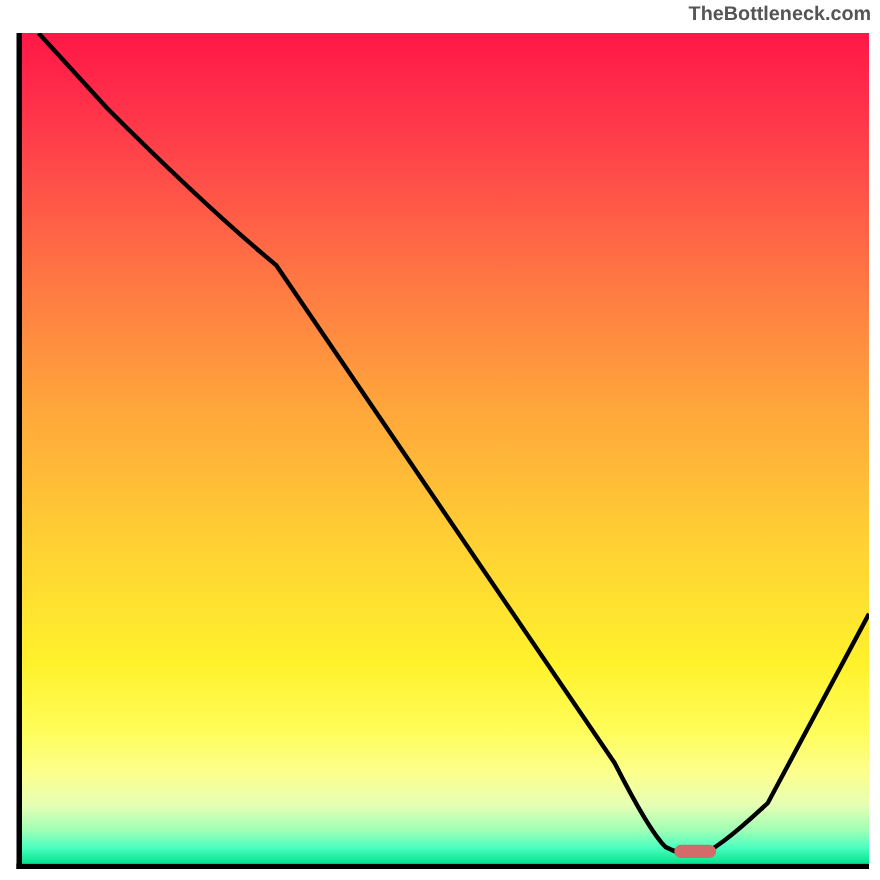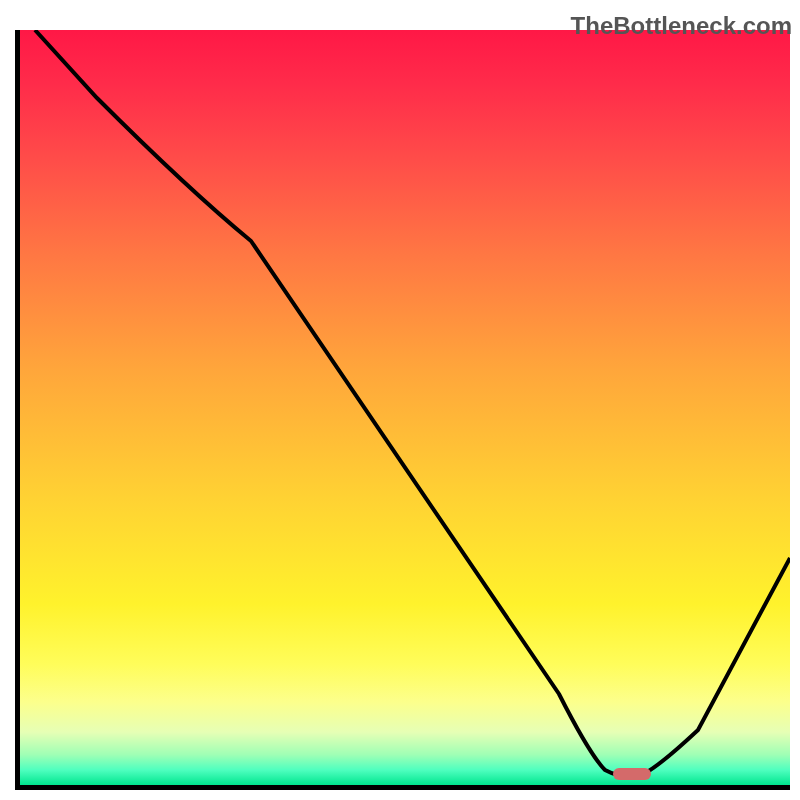--- a/index.html
+++ b/index.html
@@ -6,23 +6,23 @@
     margin: 0;
     padding: 0;
     width: 800px;
     height: 800px;
     background: #ffffff;
     font-family: Arial, sans-serif;
     position: relative;
   }
   .watermark {
     position: absolute;
-    top: 12px;
+    top: 2px;
     right: 8px;
-    font-size: 24px;
+    font-size: 18px;
     font-weight: bold;
     color: #555555;
     z-index: 10;
   }
   .plot-area {
     position: absolute;
     left: 15px;
     top: 30px;
     width: 770px;
     height: 755px;

